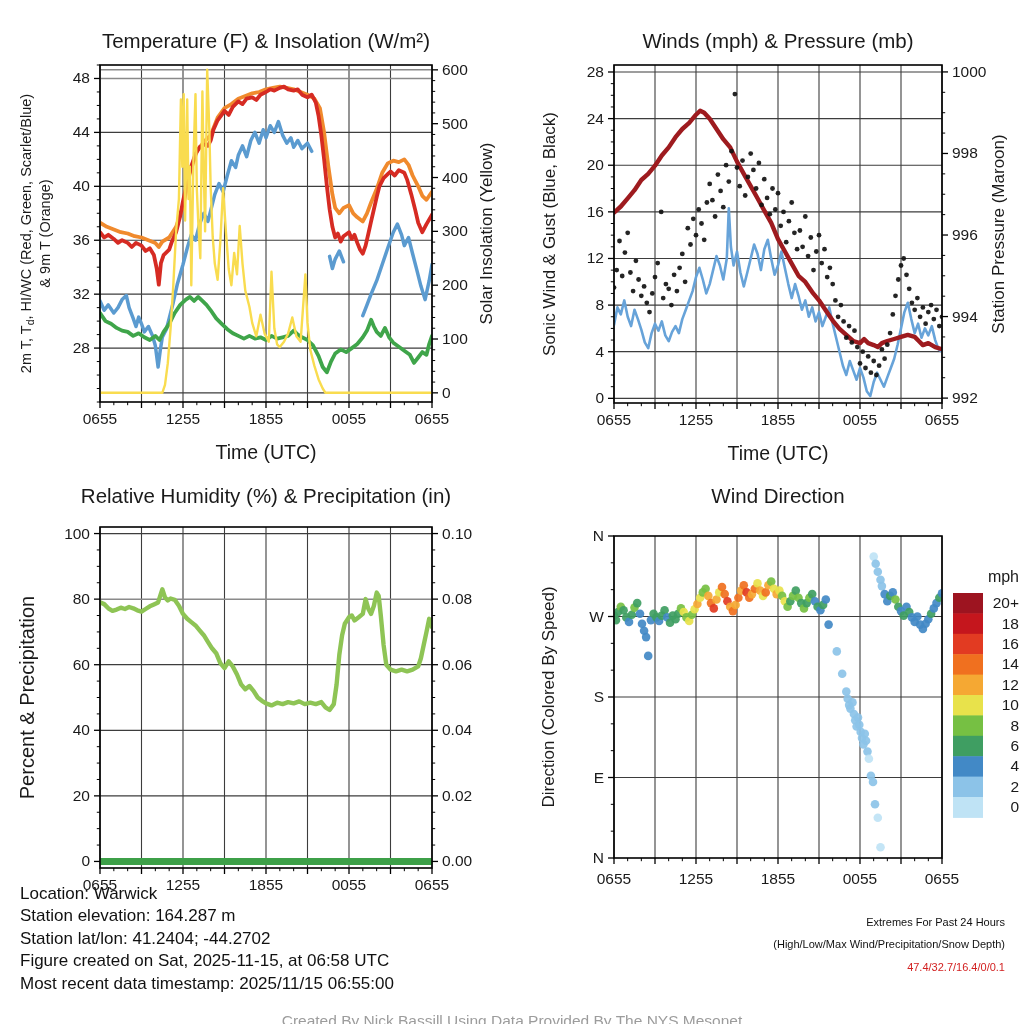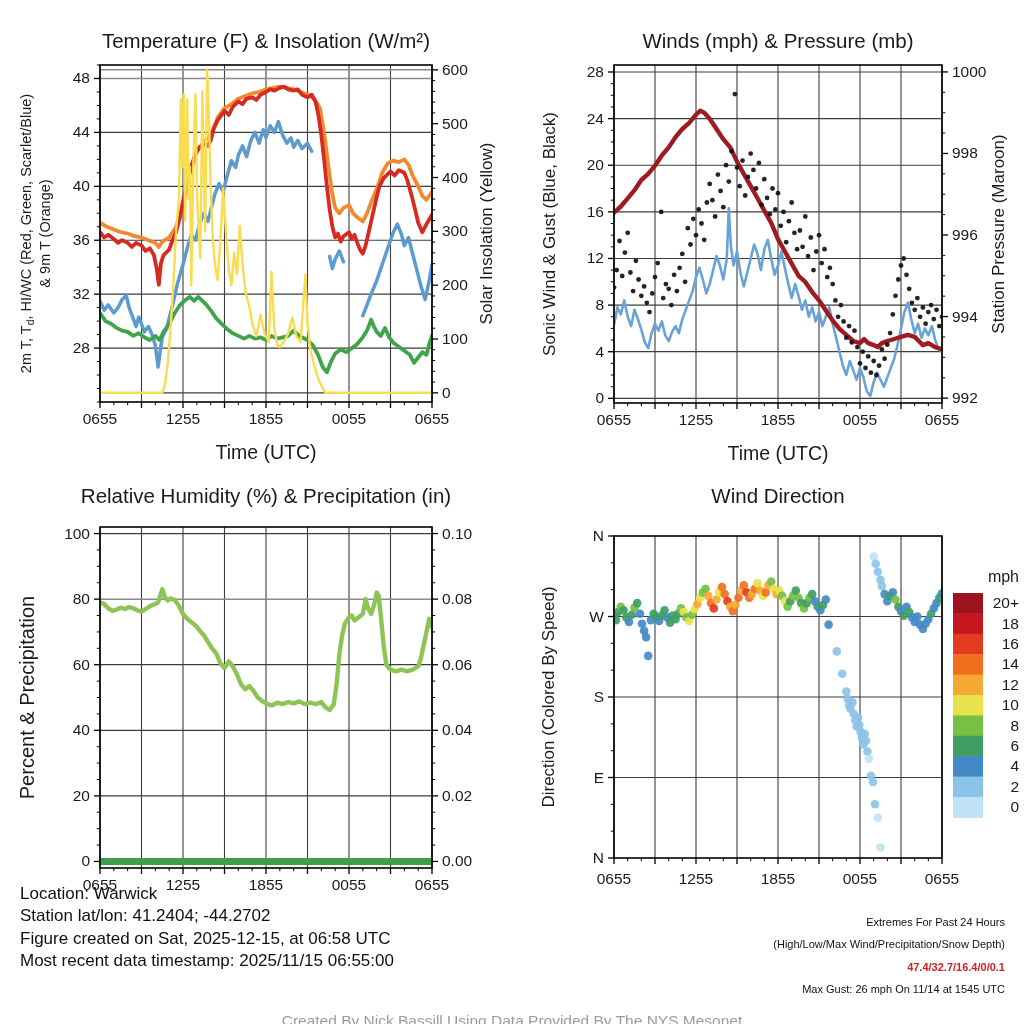--- a/index.html
+++ b/index.html
@@ -6,21 +6,21 @@
   .dashboard{position:relative;width:1024px;height:1024px;background:#ffffff;
     font-family:"Liberation Sans",sans-serif;color:#111;overflow:hidden;}
   svg.chart{position:absolute;}
   #chart-temp{left:0;top:0;}
   #chart-wind{left:512px;top:0;}
   #chart-rh{left:0;top:470px;}
   #chart-dir{left:512px;top:470px;}
   svg text{font-family:"Liberation Sans",sans-serif;fill:#1a1a1a;}
   .footer-left{position:absolute;left:20px;top:883px;font-size:17px;line-height:22.4px;}
   .footer-right{position:absolute;right:19px;top:911px;font-size:11px;line-height:22.4px;text-align:right;}
-  .extremes-values{color:#d21f1f;font-weight:bold;}
+  .extremes-values{color:#d21f1f;font-weight:normal;}
   .credit{position:absolute;left:0;top:980px;width:100%;text-align:center;
     font-size:15.5px;color:#9c9c9c;margin-top:32px;}
 </style>
 </head>
 <body>
 
 <div class="dashboard">
   <svg id="chart-temp" class="chart" width="512" height="470">
       <defs>
         <clipPath id="clip-temp">
@@ -759,26 +759,26 @@
         <text x="507" y="301.4" text-anchor="end" font-size="15.5">4</text>
         <rect x="441" y="306.6" width="30" height="20.9" fill="#8cc3e8"></rect>
         <text x="507" y="321.8" text-anchor="end" font-size="15.5">2</text>
         <rect x="441" y="327" width="30" height="20.9" fill="#bfe3f5"></rect>
         <text x="507" y="342.2" text-anchor="end" font-size="15.5">0</text>
       </g>
     </svg>
 
   <div class="footer-left">
     <div>Location: Warwick</div>
+    <div>Station elevation: 164.287 m</div>
     <div>Station lat/lon: 41.2404; -44.2702</div>
-    <div>Figure created on Sat, 2025-12-15, at 06:58 UTC</div>
+    <div>Figure created on Sat, 2025-11-15, at 06:58 UTC</div>
     <div>Most recent data timestamp: 2025/11/15 06:55:00</div>
   </div>
 
   <div class="footer-right">
     <div>Extremes For Past 24 Hours</div>
     <div>(High/Low/Max Wind/Precipitation/Snow Depth)</div>
     <div class="extremes-values">47.4/32.7/16.4/0/0.1</div>
-    <div>Max Gust: 26 mph On 11/14 at 1545 UTC</div>
   </div>
 
   <div class="credit">Created By Nick Bassill Using Data Provided By The NYS Mesonet</div>
 </div>
 
 </body></html>

